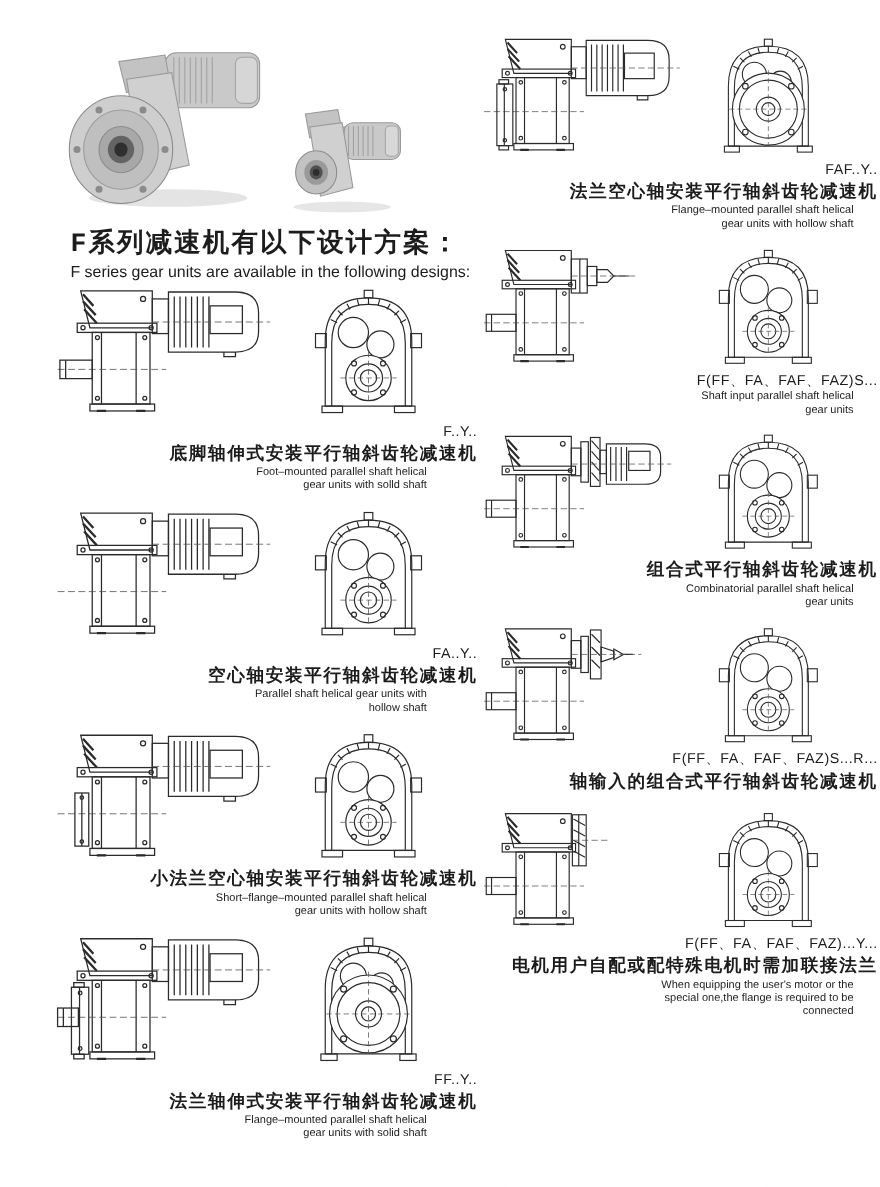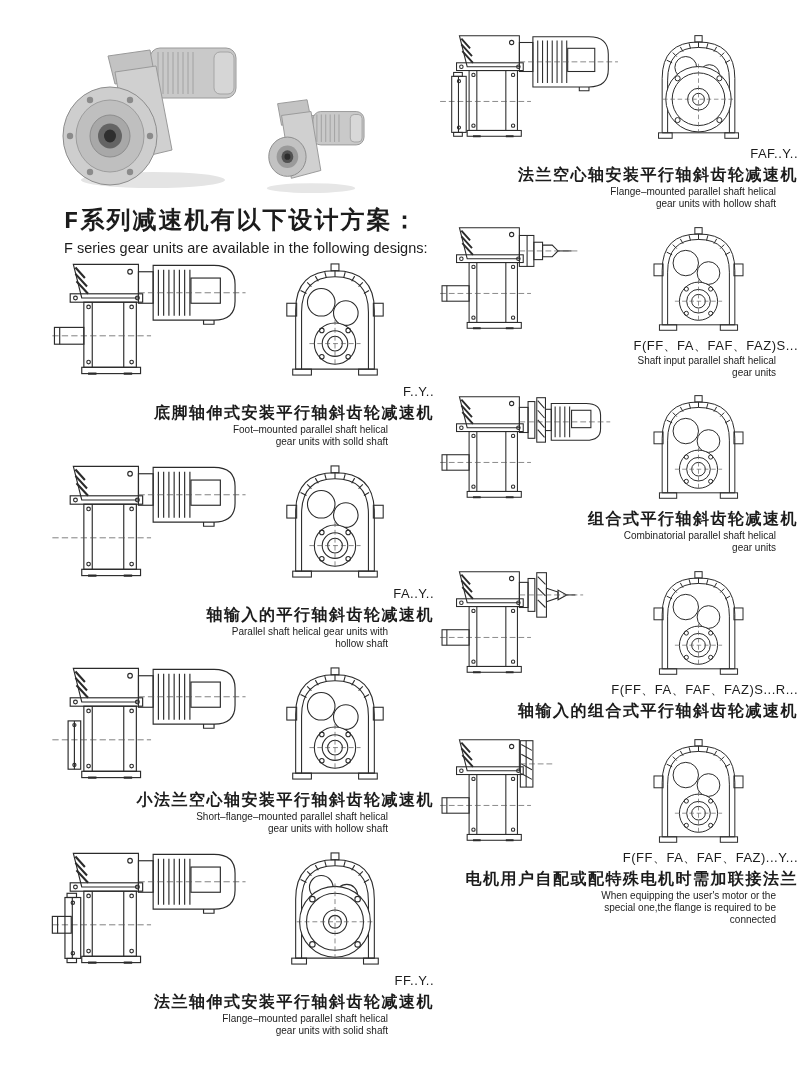--- a/index.html
+++ b/index.html
@@ -242,21 +242,21 @@
         <svg class="side-l" viewBox="0 0 190 120">
           <use href="#gb"></use>
             <use href="#motor"></use>
           </svg>
         <svg class="front-l" viewBox="0 0 120 122">
           <use href="#front-std"></use>
           </svg>
       </div>
       <div class="caption">
         <div class="model">FA..Y..</div>
-        <div class="zh-cap">轴输入的平行轴斜齿轮减速机</div>
+        <div class="zh-cap">空心轴安装平行轴斜齿轮减速机</div>
         <div class="en-cap">Parallel shaft helical gear units with
 hollow shaft</div>
       </div>
     </div>
 
     <div class="entry">
       <div class="drawings">
         <svg class="side-l" viewBox="0 0 190 120">
           <use href="#gb"></use>
             <use href="#motor"></use>

